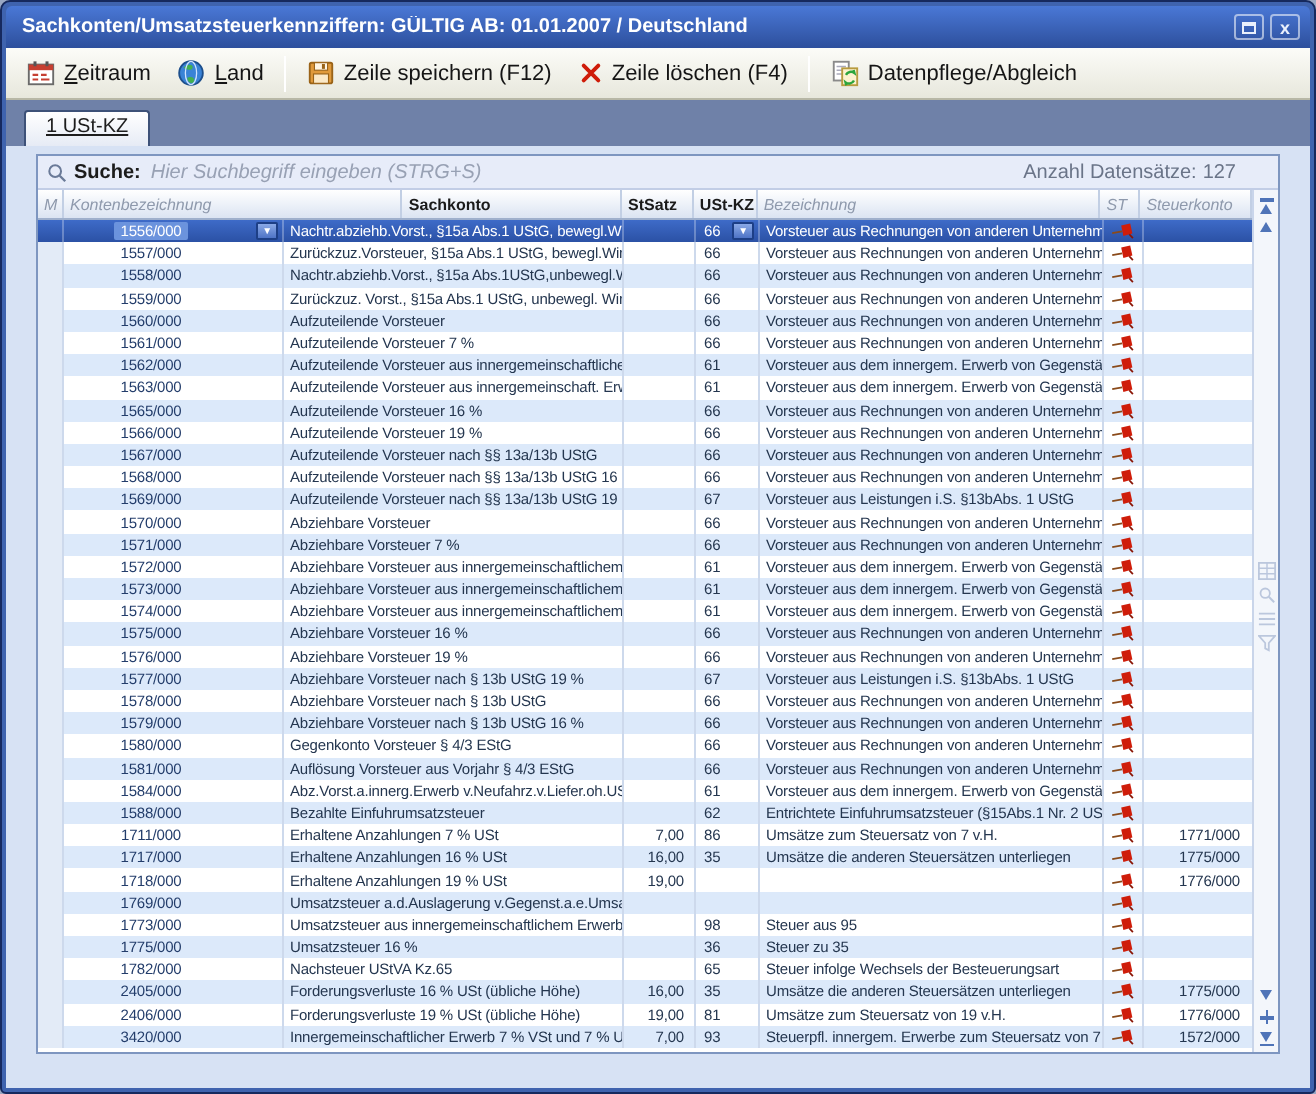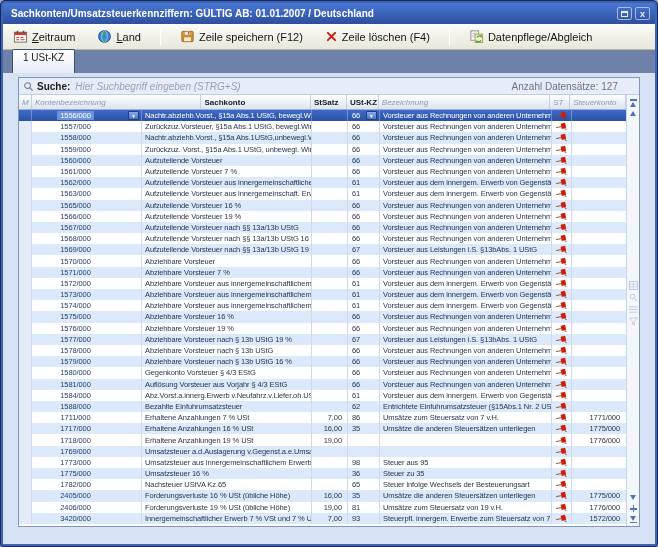--- a/index.html
+++ b/index.html
@@ -19,34 +19,34 @@
     background:linear-gradient(var(--titlebar-blue-light,#4a78d6), var(--titlebar-blue,#2d4f9c));
     border-radius:3px 3px 0 0; padding:0 5px 0 8px;
   }
   .title-text{ flex:1; color:#fff; font-size:10px; font-weight:bold; white-space:nowrap; overflow:hidden; }
   .win-btn{ width:15px; height:13px; margin-left:3px; display:flex; align-items:center; justify-content:center;
     color:#eaf0fc; font-size:9px; font-weight:bold; border:1px solid rgba(255,255,255,.55); border-radius:2px; cursor:pointer;}
   .restore-glyph{ width:7px; height:6px; border:1px solid #eaf0fc; border-top:2px solid #eaf0fc; }
 
   
   .toolbar{
-    height:26px; display:flex; align-items:center; gap:10px;
+    height:26px; display:flex; align-items:center; gap:1px;
     background:linear-gradient(#fcfcf8,#e7e7dc);
     border-bottom:1px solid #b7b7a6; padding:0 4px;
   }
   .tbtn{ display:flex; align-items:center; gap:4px; padding:2px 5px; font-size:11px; color:#151515;
     border:1px solid transparent; border-radius:2px; cursor:pointer; white-space:nowrap;}
   .tsep{ width:1px; height:18px; background:#b4b4a2; border-right:1px solid #fff; margin:0 3px; }
   .tbtn u{ text-decoration:underline; }
 
   
   .tabstrip{ height:23px; background:var(--tab-strip,#6f81a8); padding-left:9px; display:flex; align-items:flex-end; }
-  .tab{ height:24px; line-height:16px; padding:0 10px; font-size:10px; color:#1d1d1d;
+  .tab{ height:18px; line-height:16px; padding:0 10px; font-size:10px; color:#1d1d1d;
     background:linear-gradient(#ffffff,#e6ebf5); border:1px solid #3d5178; border-bottom:none;
-    border-radius:2px 2px 0 0; cursor:pointer;}
+    border-radius:2px 2px 0 0; cursor:pointer;text-decoration:underline;}
 
   
   .content{ height:471px; background:#d7e2f4; padding:4px 15px 0 15px; }
   .panel{ position:relative; height:450px; background:#ffffff; border:1px solid #7e96c0; overflow:hidden; }
 
   
   .searchbar{ height:17px; background:#e7ecf9; border-bottom:1px solid #c2cde6;
     display:flex; align-items:center; padding:0 5px 0 4px; font-size:10px; }
   .search-label{ font-weight:bold; color:#1c1c1c; margin:0 5px 0 3px; }
   .search-input{ flex:1; background:transparent; border:none; outline:none; font-size:10px; color:#333;

